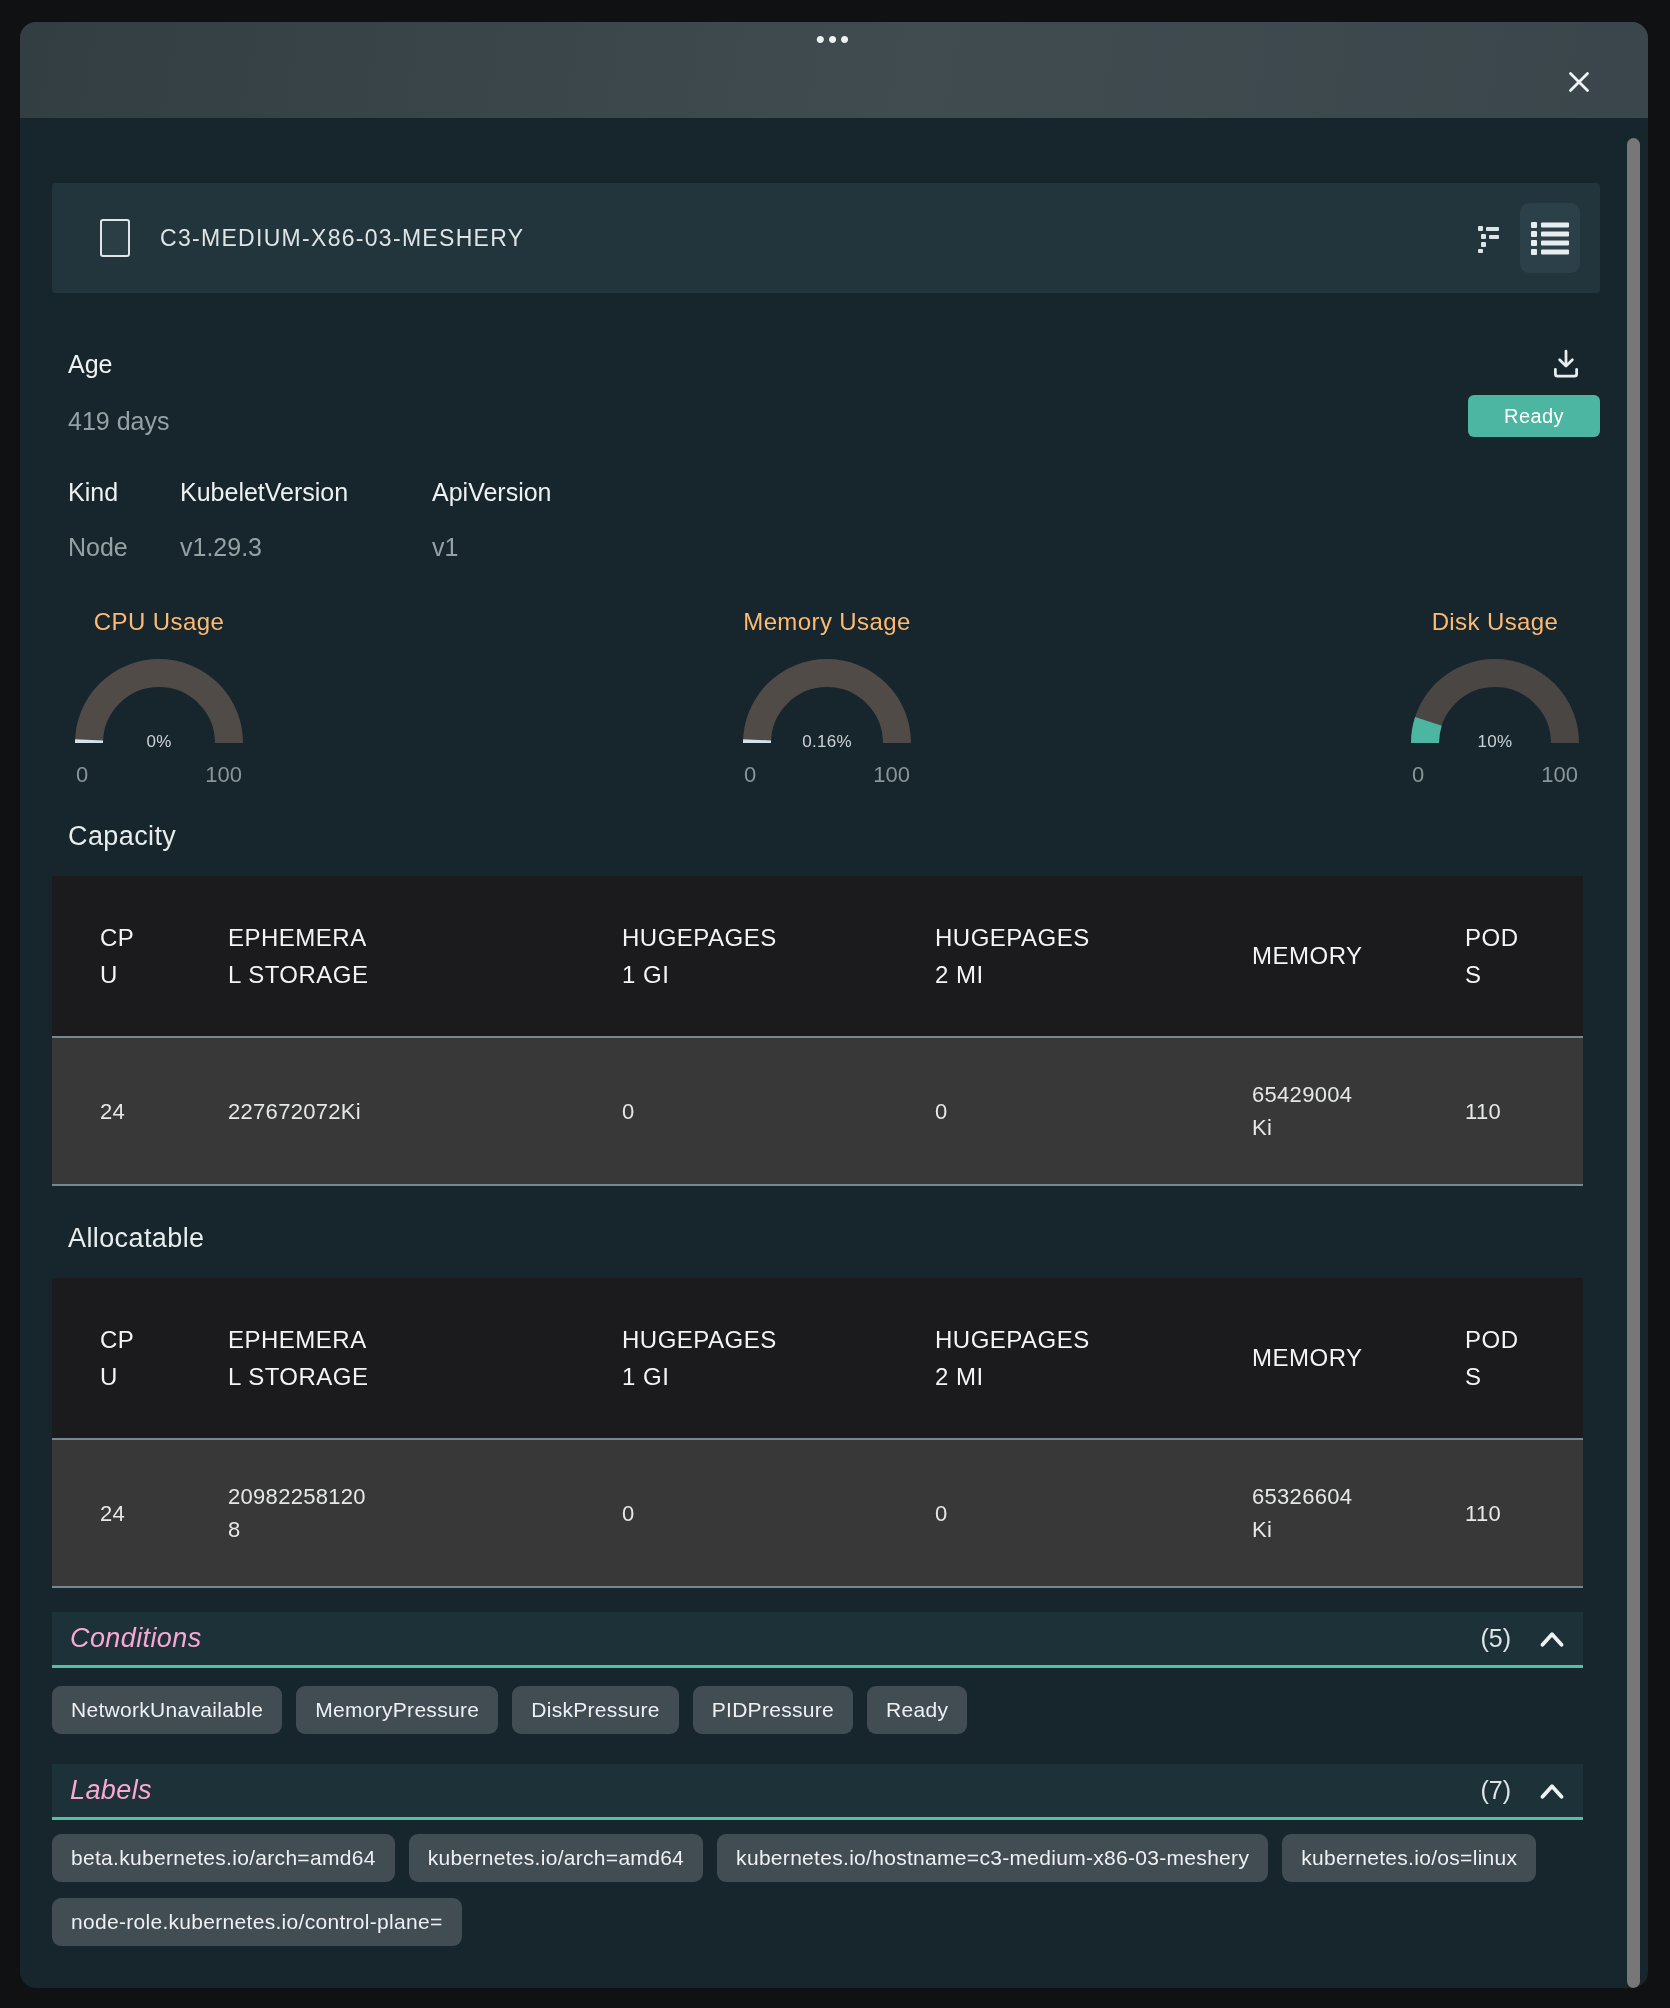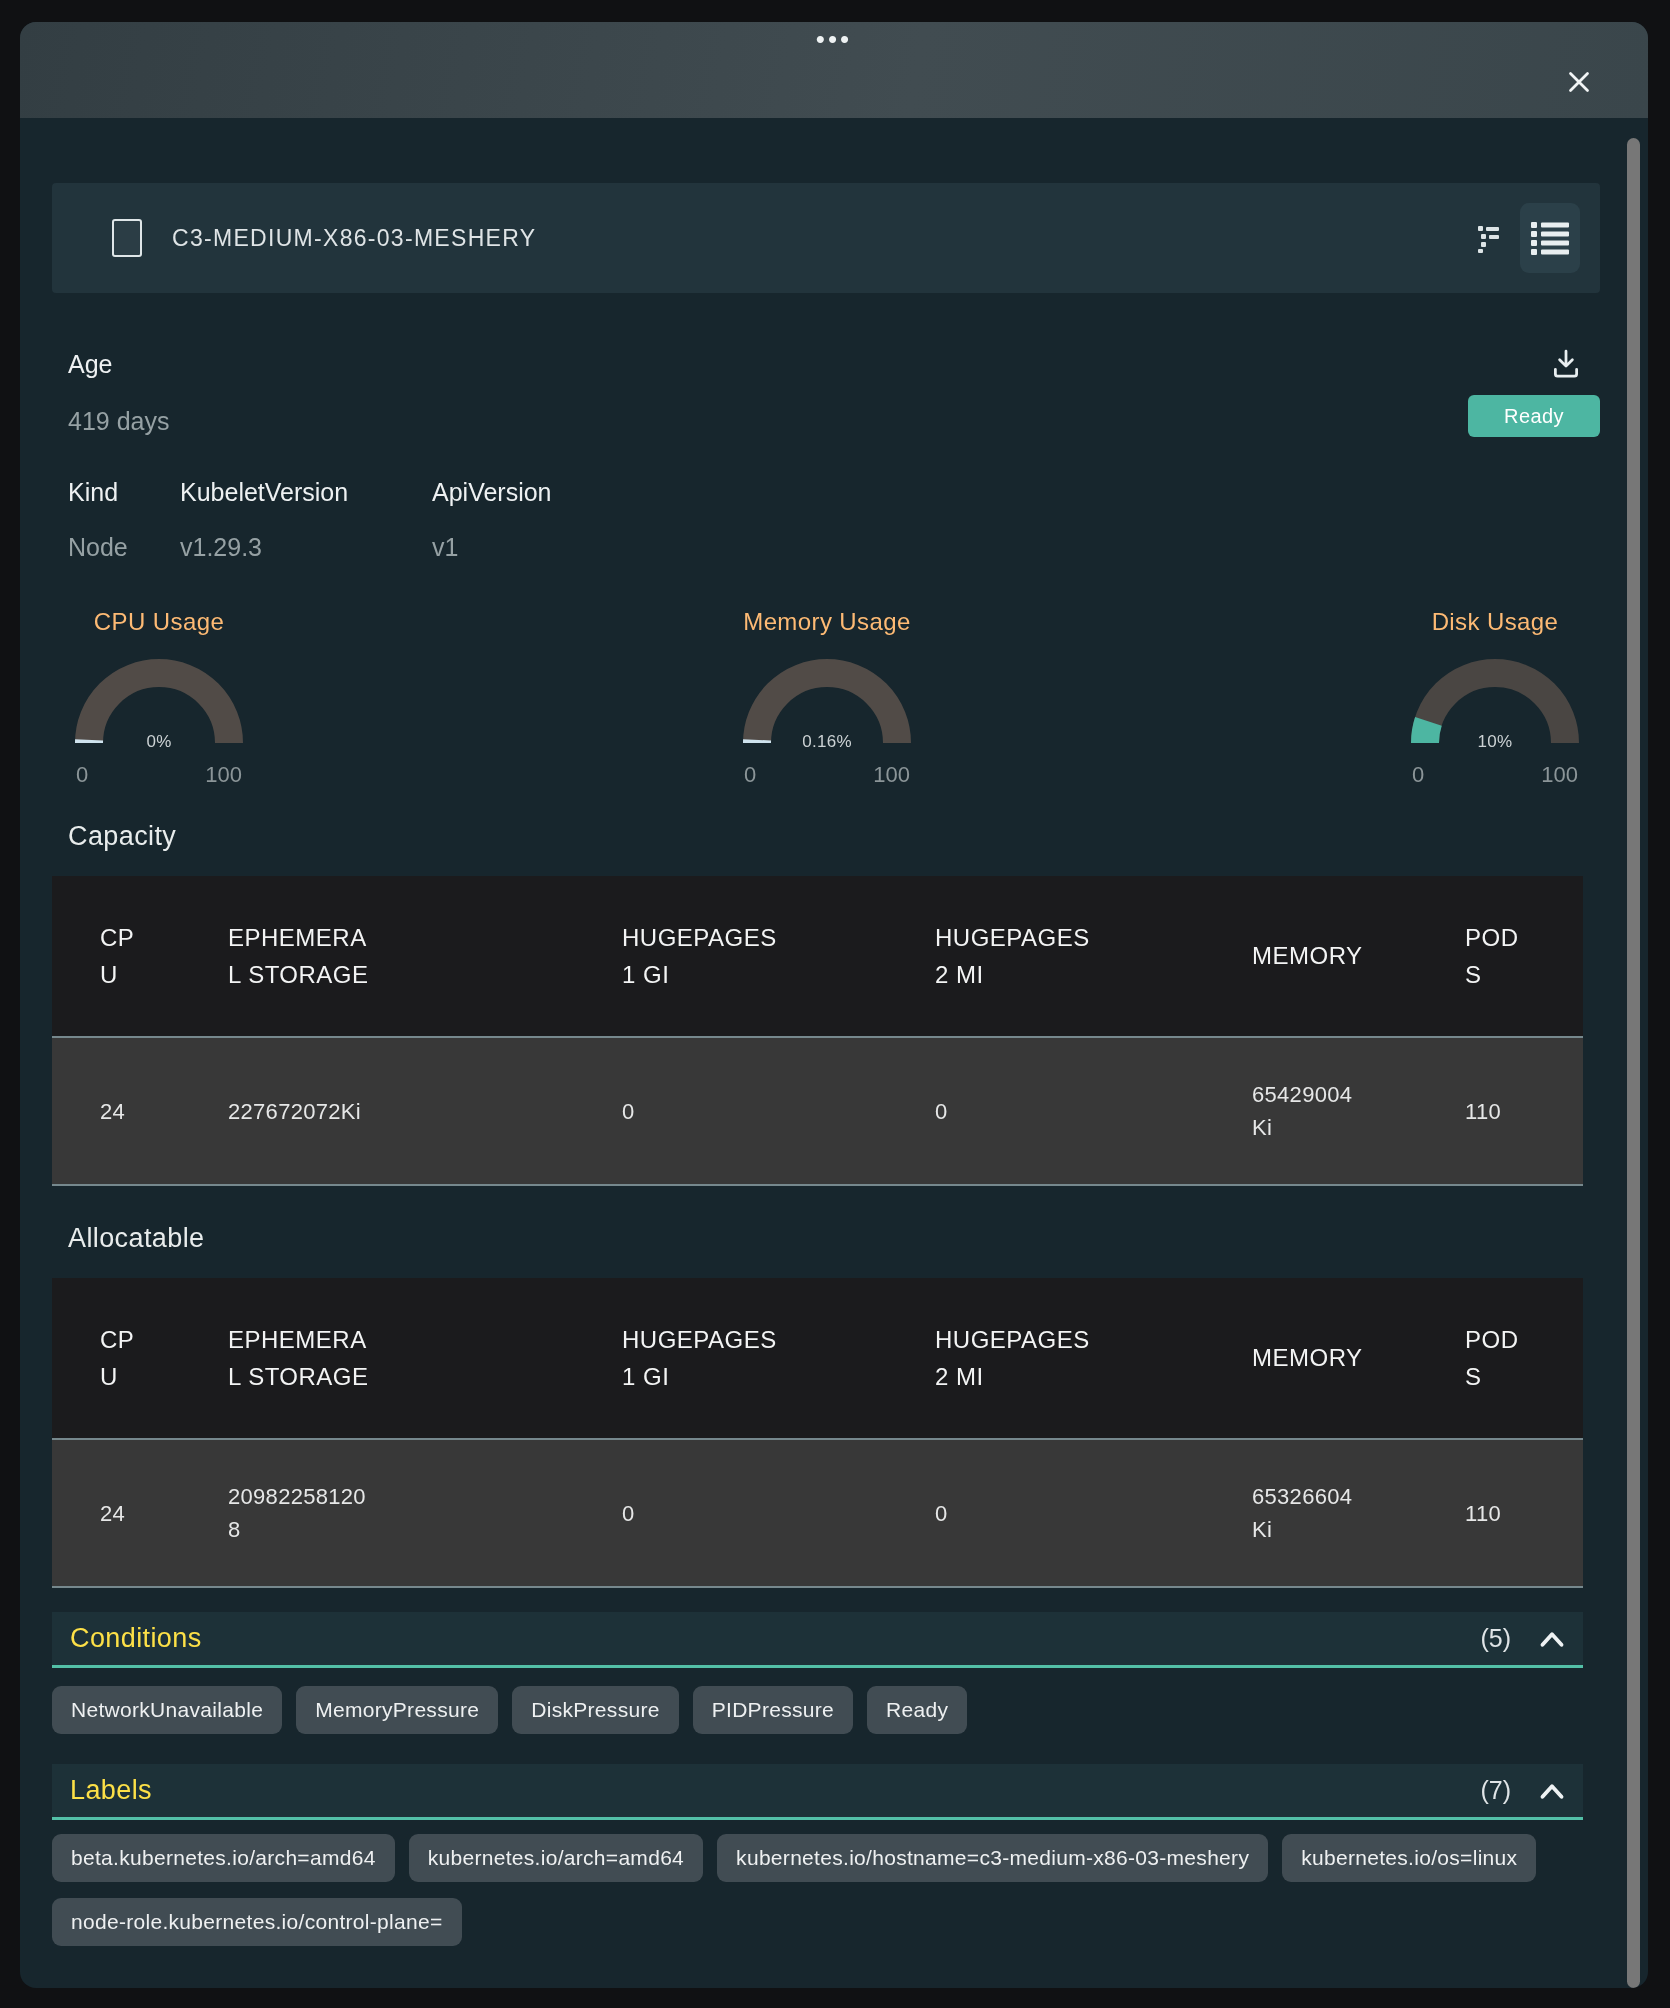--- a/index.html
+++ b/index.html
@@ -15,21 +15,21 @@
     color:#eef2f3; font-size:26px; letter-spacing:3px; line-height:1; cursor:pointer; }
   .close-btn { position:absolute; top:42px; right:50px; width:38px; height:38px;
     background:none; border:none; cursor:pointer; }
 
   .scroll-thumb { position:absolute; top:116px; right:8px; width:13px; height:1850px;
     background:#777777; border-radius:7px; z-index:5; }
 
   .content { padding:0 32px; position:relative; }
 
   .card { margin-top:65px; width:1548px; height:110px; background:#22343c; border-radius:4px;
-    display:flex; align-items:center; padding:0 20px 0 60px; }
+    display:flex; align-items:center; padding:0 20px 0 48px; }
   .checkbox { width:30px; height:38px; border:2px solid #dfe6e8; border-radius:3px;
     background:#2b3d45; flex:0 0 auto; cursor:pointer; }
   .card-title { margin-left:30px; font-size:23px; letter-spacing:1.3px; color:#dfe4e6; }
   .card-icons { margin-left:auto; display:flex; align-items:center; gap:16px; }
   .icon-plain { width:30px; height:34px; display:flex; align-items:center; justify-content:center; cursor:pointer; }
   .icon-active { width:60px; height:70px; background:#2b4049; border-radius:9px;
     display:flex; align-items:center; justify-content:center; cursor:pointer; }
 
   .age-row { position:relative; margin-top:56px; padding-left:16px; }
   .lbl { font-size:25px; color:#eef1f2; line-height:31px; }
@@ -62,21 +62,21 @@
   .thead, .trow { display:grid; grid-template-columns:176px 394px 313px 317px 213px minmax(0,1fr); }
   .thead { background:#1b1b1d; min-height:160px; }
   .trow  { background:#383838; min-height:150px; border-top:2px solid #76888d; border-bottom:2px solid #76888d; }
   .th, .td { display:flex; align-items:center; }
   .th:first-child, .td:first-child { padding-left:48px; }
   .th div { word-break:break-all; font-size:24px; color:#f3f4f4; letter-spacing:.5px; line-height:1.55; }
   .td div { word-break:break-all; font-size:22px; color:#e6e7e7; letter-spacing:.3px; line-height:1.5; }
 
   .section-head { width:1531px; height:56px; background:#1d3138; border-bottom:3px solid #53c0a7;
     display:flex; align-items:center; padding:0 18px; cursor:pointer; }
-  .section-head .sh-title { font-size:27px; color:#fde047; letter-spacing:.4px; }
+  .section-head .sh-title { font-size:27px; color:#f9a8d4; letter-spacing:.4px;font-style:italic; }
   .sh-right { margin-left:auto; display:flex; align-items:center; gap:28px; }
   .sh-count { font-size:25px; color:#dfe4e6; }
   .mt-cond { margin-top:24px; } .mt-lab { margin-top:30px; }
 
   .chips { width:1560px; display:flex; flex-wrap:wrap; gap:16px 14px; }
   .chips-cond { margin-top:18px; } .chips-lab { margin-top:14px; }
   .chip { background:#414c53; border-radius:9px; padding:12px 19px; font-size:21px;
     color:#eef0f1; letter-spacing:.3px; line-height:24px; cursor:pointer; white-space:nowrap; }
 </style>
 </head>

